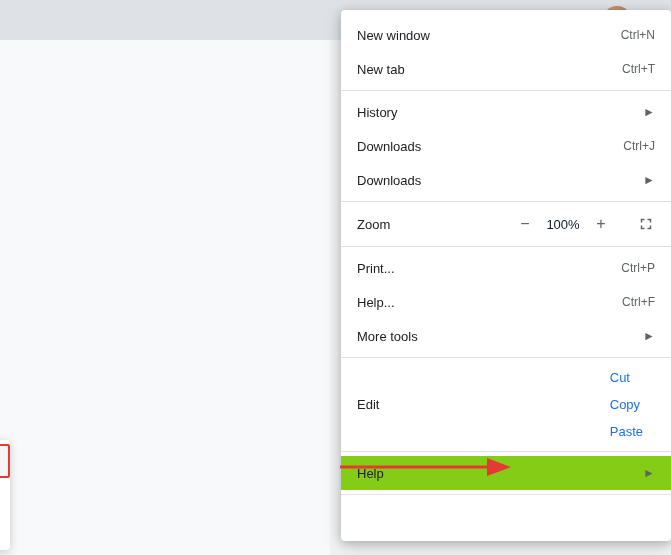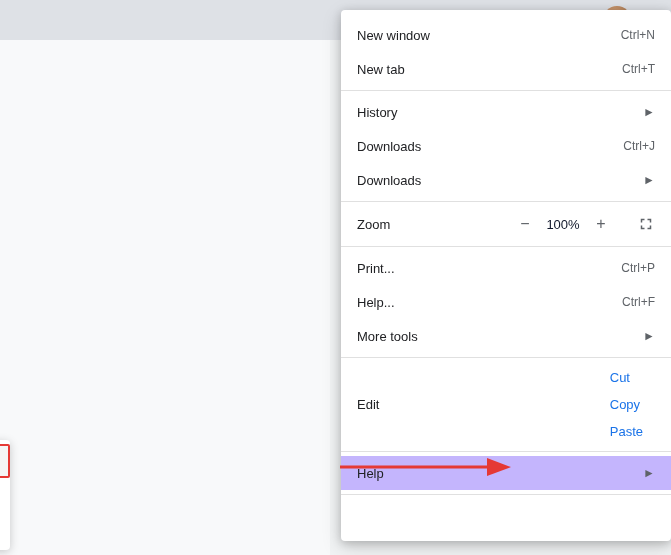--- a/index.html
+++ b/index.html
@@ -92,21 +92,21 @@
       display: flex;
       align-items: center;
       justify-content: space-between;
       padding: 7px 16px;
       cursor: pointer;
       min-height: 34px;
       user-select: none;
     }
 
     .menu-item.active {
-      background: #c4b5fd;
+      background: #84cc16;
     }
 
     .menu-item-label {
       color: #202124;
     }
 
     .menu-item-shortcut {
       color: #5f6368;
       font-size: 12px;
     }

